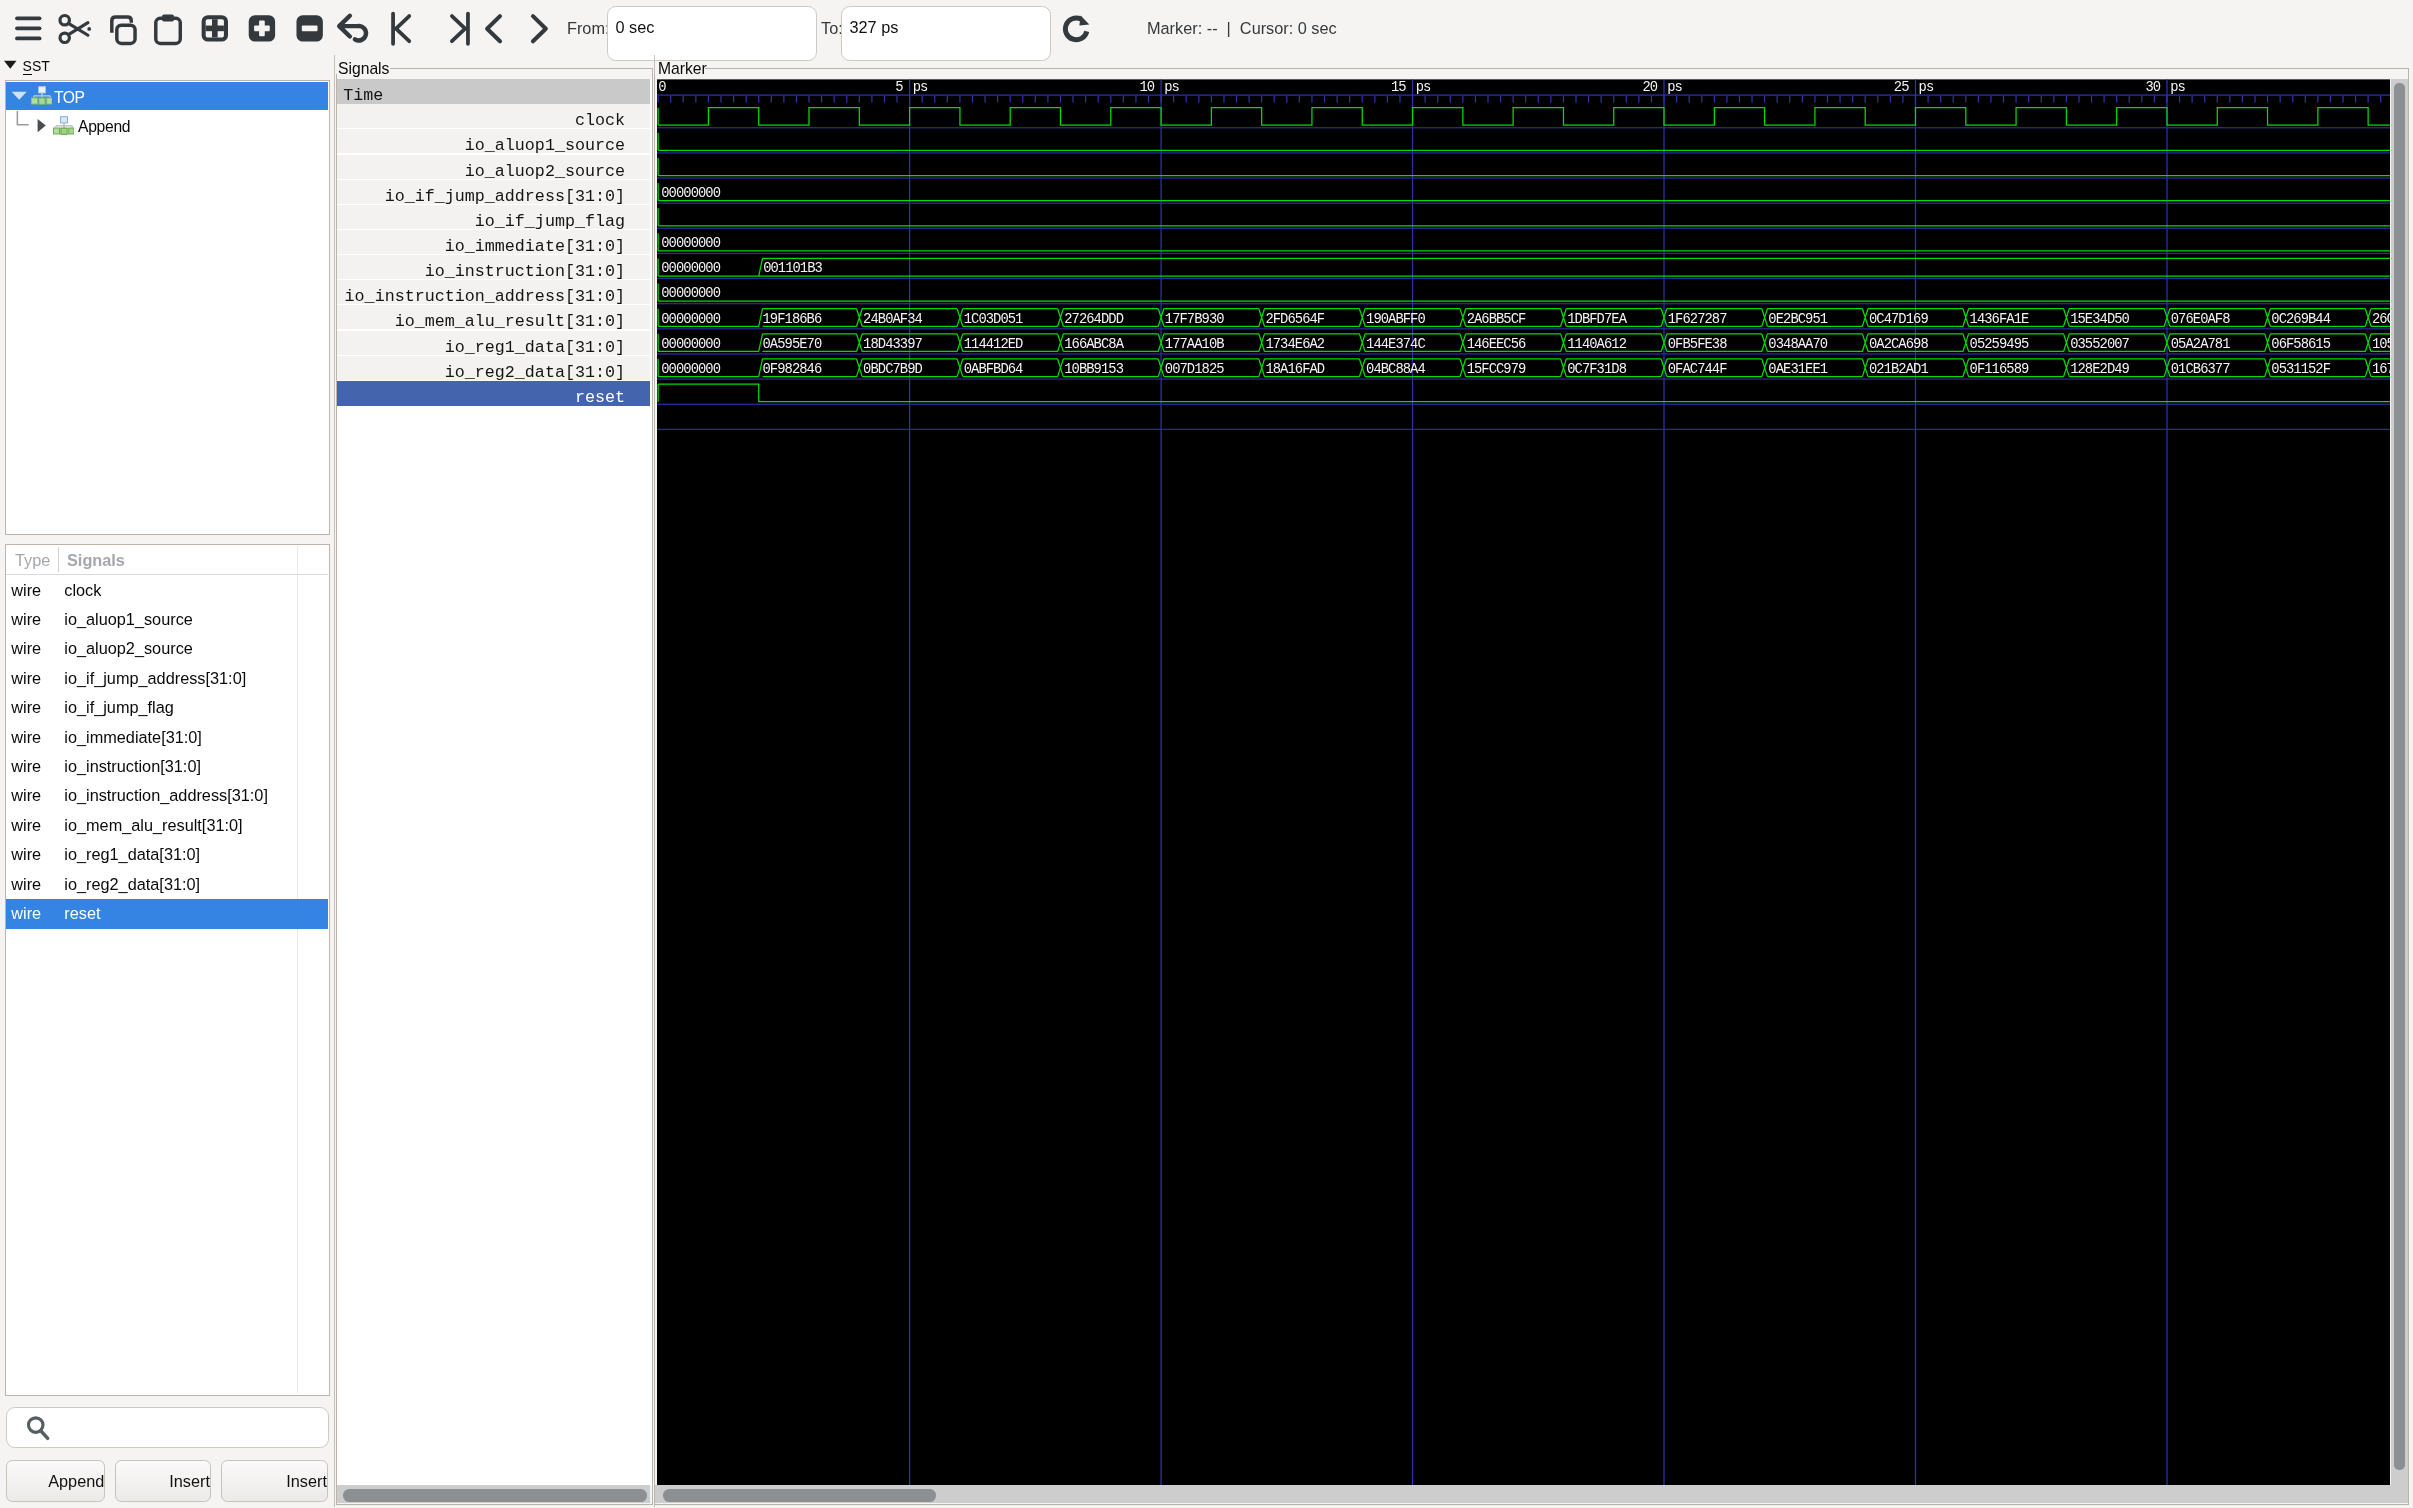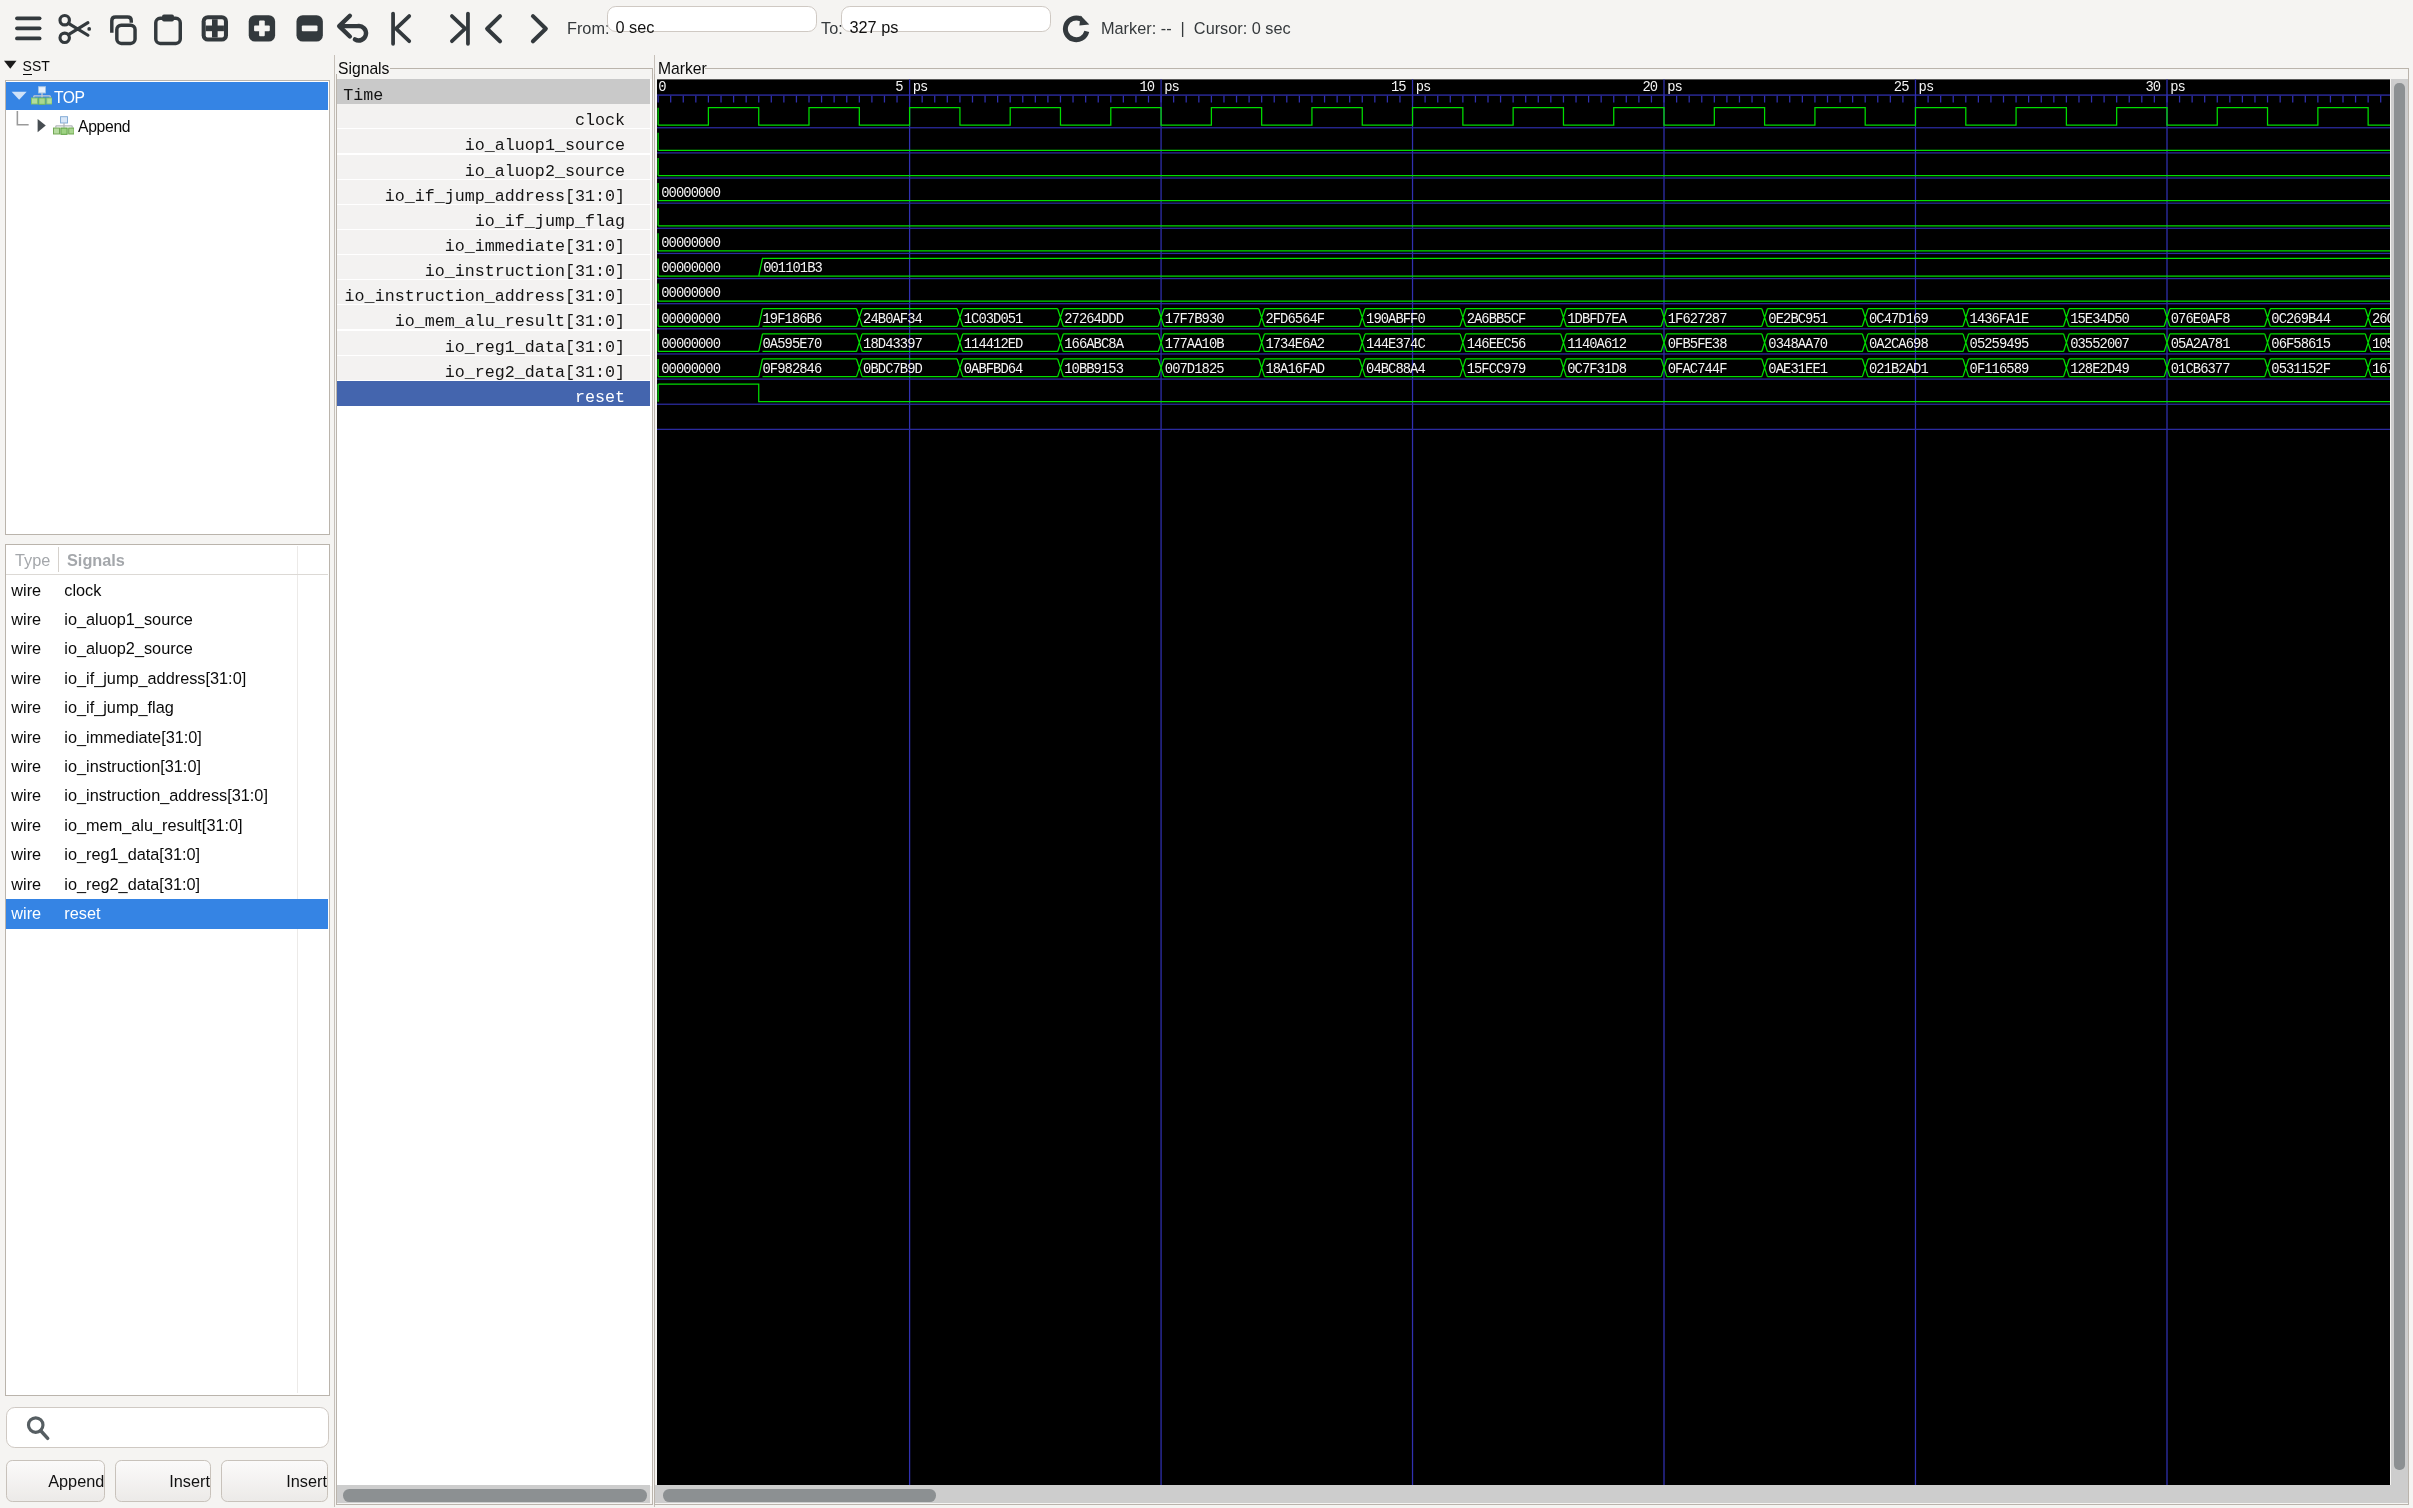--- a/index.html
+++ b/index.html
@@ -1,18 +1,18 @@
 <!DOCTYPE html>
 <html style="font-size:10px"><head><meta charset="utf-8">
 <style>
 *{margin:0;padding:0;box-sizing:border-box}
 html,body{width:2413px;height:1508px;background:#f5f4f2;font-family:"Liberation Sans",sans-serif;overflow:hidden}
 .abs{position:absolute}
 .wt{font-family:"Liberation Mono",monospace;font-size:22px;letter-spacing:-1.5px;fill:#f4f4f4}
-.entry{position:absolute;background:#fff;border:1.3px solid #cfc9c3;border-radius:8.8px;height:26px;
+.entry{position:absolute;background:#fff;border:1.3px solid #cfc9c3;border-radius:8.8px;height:55px;
  font-size:16.3px;color:#111;line-height:40px;padding-left:7.5px}
 .lbl{position:absolute;font-size:16.3px;color:#35393c;line-height:16.3px}
 .btn{position:absolute;background:linear-gradient(#fbfafa,#eceae8);border:1.3px solid #c8c2bb;border-radius:6.3px;
  height:42px;font-size:16.3px;color:#111;text-align:right;line-height:40px}
 .srow{position:absolute;left:337px;width:313px;height:25px;background:#f3f2f1;border-bottom:1.9px solid #fff;
  font-family:"Liberation Mono",monospace;font-size:16.7px;color:#141414;text-align:right;padding-right:25px;line-height:33px}
 .trow{position:absolute;left:6.3px;width:322px;height:29.5px;font-size:16.3px;color:#0a0a0a;line-height:29.5px}
 </style></head>
 <body>
 
@@ -57,21 +57,21 @@
 <path d="M848.5,25.5 L869,45.5 L848.5,65.5" stroke="#33393d" stroke-width="6.5" fill="none" stroke-linecap="round" stroke-linejoin="round"></path>
 </svg>
 <div class="lbl" style="left:567px;top:19.5px">From:</div>
 <div class="entry" style="left:607px;top:6.3px;width:210px">0 sec</div>
 <div class="lbl" style="left:821px;top:19.5px">To:</div>
 <div class="entry" style="left:841px;top:6.3px;width:210px">327 ps</div>
 <svg style="position:absolute;left:1060px;top:15px" width="35" height="31" viewBox="0 0 56 50">
     <path d="M33.5,6.6 A17.5,17.5 0 1 0 43,26.5" stroke="#33393d" stroke-width="8" fill="none"></path>
     <path d="M33,1 L47,15.5 L31,17 Z" fill="#33393d"></path>
   </svg>
-<div class="lbl" style="left:1101px;top:19.5px">Marker: --&nbsp; |&nbsp; Cursor: 0 sec</div>
+<div class="lbl" style="left:1147px;top:19.5px">Marker: --&nbsp; |&nbsp; Cursor: 0 sec</div>
 <svg class="abs" style="left:4.4px;top:60px" width="15" height="10" viewBox="0 0 24 16">
     <polygon points="0,1 20,1 10,14" fill="#1a1a1a"></polygon>
   </svg>
 <div class="abs" style="left:22.6px;top:58px;font-size:14px;color:#0a0a0a"><span style="border-bottom:1.3px solid #0a0a0a">S</span>ST</div>
 <div class="abs" style="left:5px;top:80px;width:325px;height:455px;background:#fff;border:1.3px solid #bab4ac"></div>
 <div class="abs" style="left:6.3px;top:82px;width:322px;height:28px;background:#3584e4"></div>
 <svg class="abs" style="left:10.7px;top:91px" width="16.3" height="9.4" viewBox="0 0 26 15">
     <polygon points="1,1 25,1 13,14" fill="#cfe2f8"></polygon>
   </svg>
 <svg style="position:absolute;left:31px;top:86px" width="21.4" height="19" viewBox="0 0 34 30">

